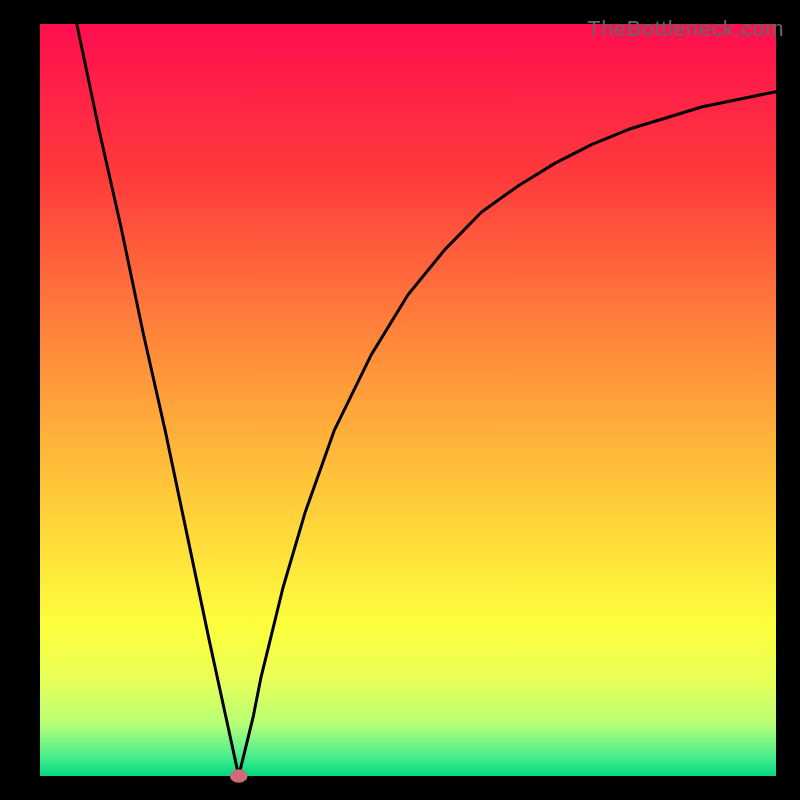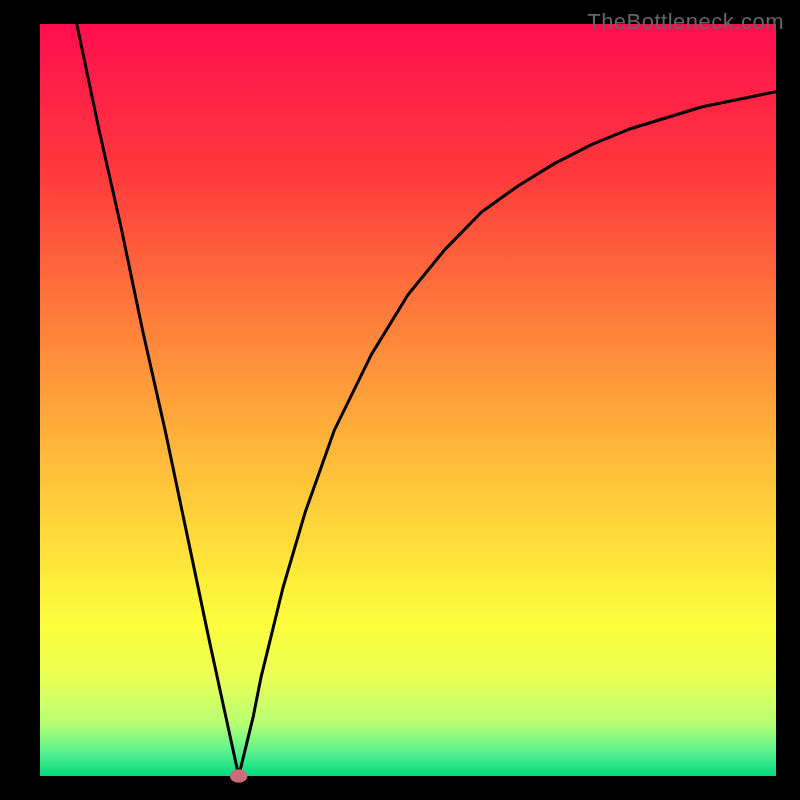--- a/index.html
+++ b/index.html
@@ -12,21 +12,21 @@
     font-family: Arial, Helvetica, sans-serif;
   }
   .frame {
     position: relative;
     width: 800px;
     height: 800px;
     background: #000;
   }
   .watermark {
     position: absolute;
-    top: 9px;
+    top: 16px;
     right: 16px;
     color: #666;
     font-size: 22px;
     font-weight: 500;
     letter-spacing: 0.5px;
     z-index: 20;
   }
   svg.plot {
     position: absolute;
     top: 0;

